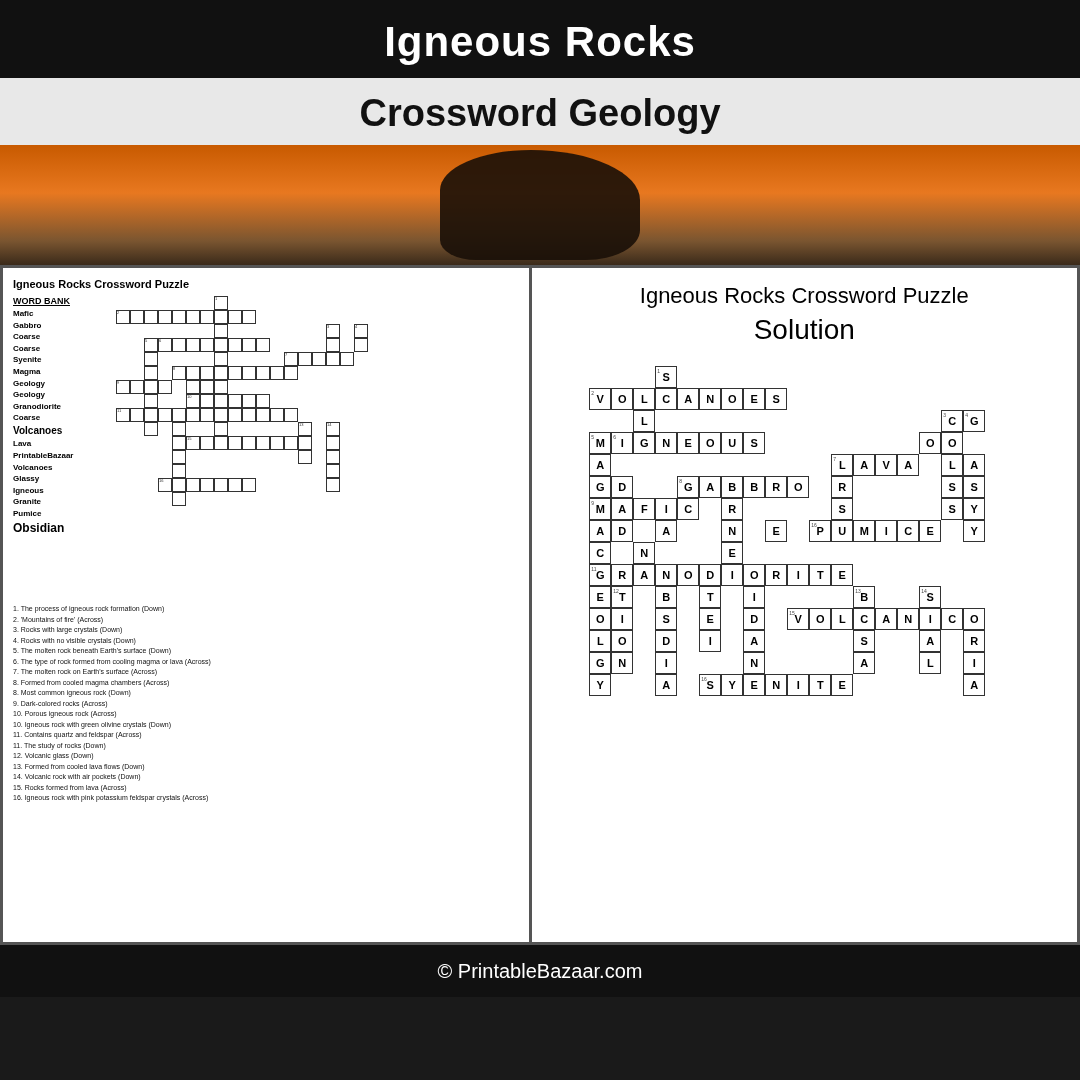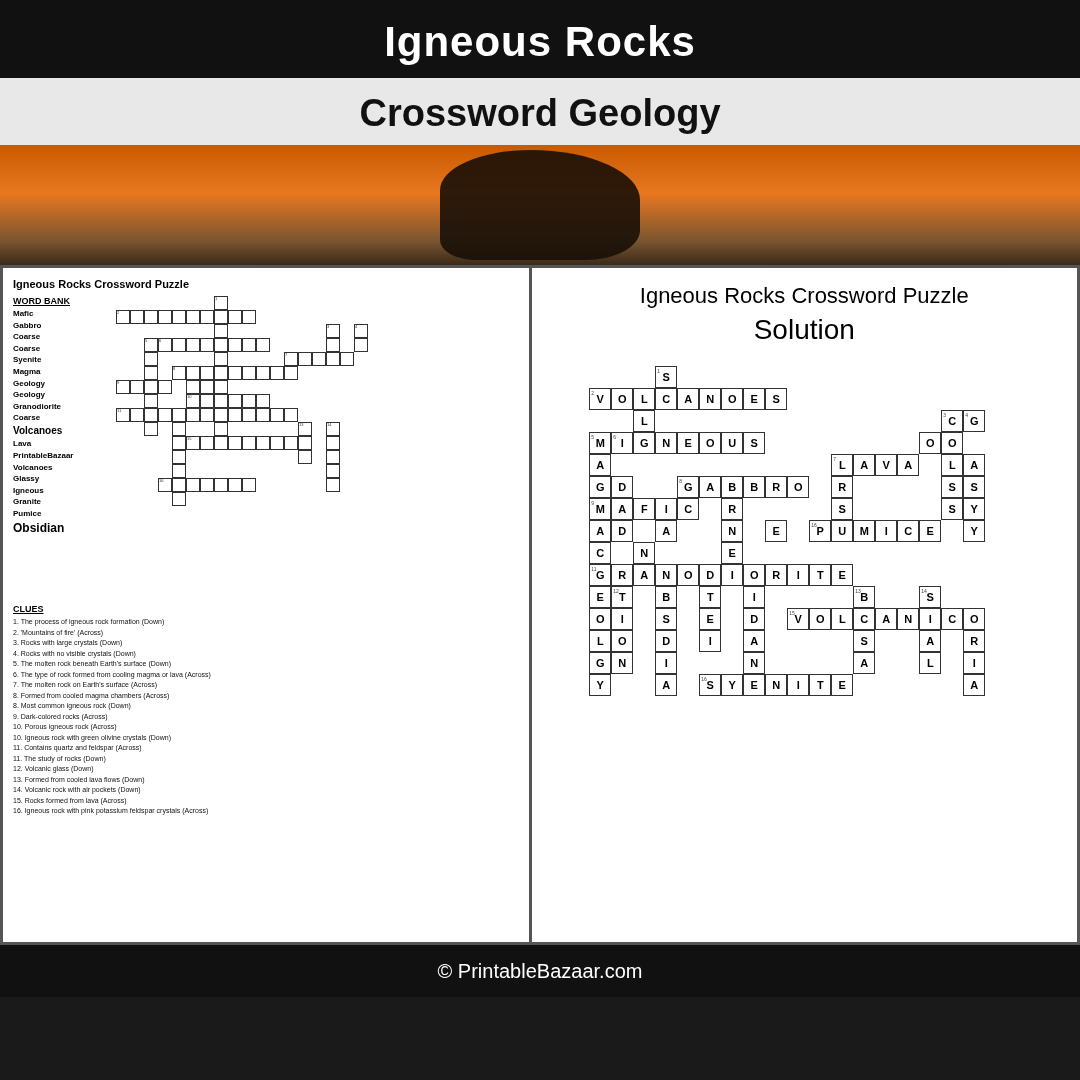--- a/index.html
+++ b/index.html
@@ -360,21 +360,20 @@
             <div class="grid-cell" style="left: 70px; top: 182px;"></div>
             <div class="grid-cell" style="left: 84px; top: 182px;"></div>
             <div class="grid-cell" style="left: 98px; top: 182px;"></div>
             <div class="grid-cell" style="left: 112px; top: 182px;"></div>
             <div class="grid-cell" style="left: 126px; top: 182px;"></div>
           </div>
       </div>
     </div>
 
     <div class="clues-section">
-      <div class="clues-label">CLUES</div>
       <div id="clues-list">
           <div class="clue-item">1. The process of igneous rock formation (Down)</div>
           <div class="clue-item">2. 'Mountains of fire' (Across)</div>
           <div class="clue-item">3. Rocks with large crystals (Down)</div>
           <div class="clue-item">4. Rocks with no visible crystals (Down)</div>
           <div class="clue-item">5. The molten rock beneath Earth's surface (Down)</div>
           <div class="clue-item">6. The type of rock formed from cooling magma or lava (Across)</div>
           <div class="clue-item">7. The molten rock on Earth's surface (Across)</div>
           <div class="clue-item">8. Formed from cooled magma chambers (Across)</div>
           <div class="clue-item">8. Most common igneous rock (Down)</div>

